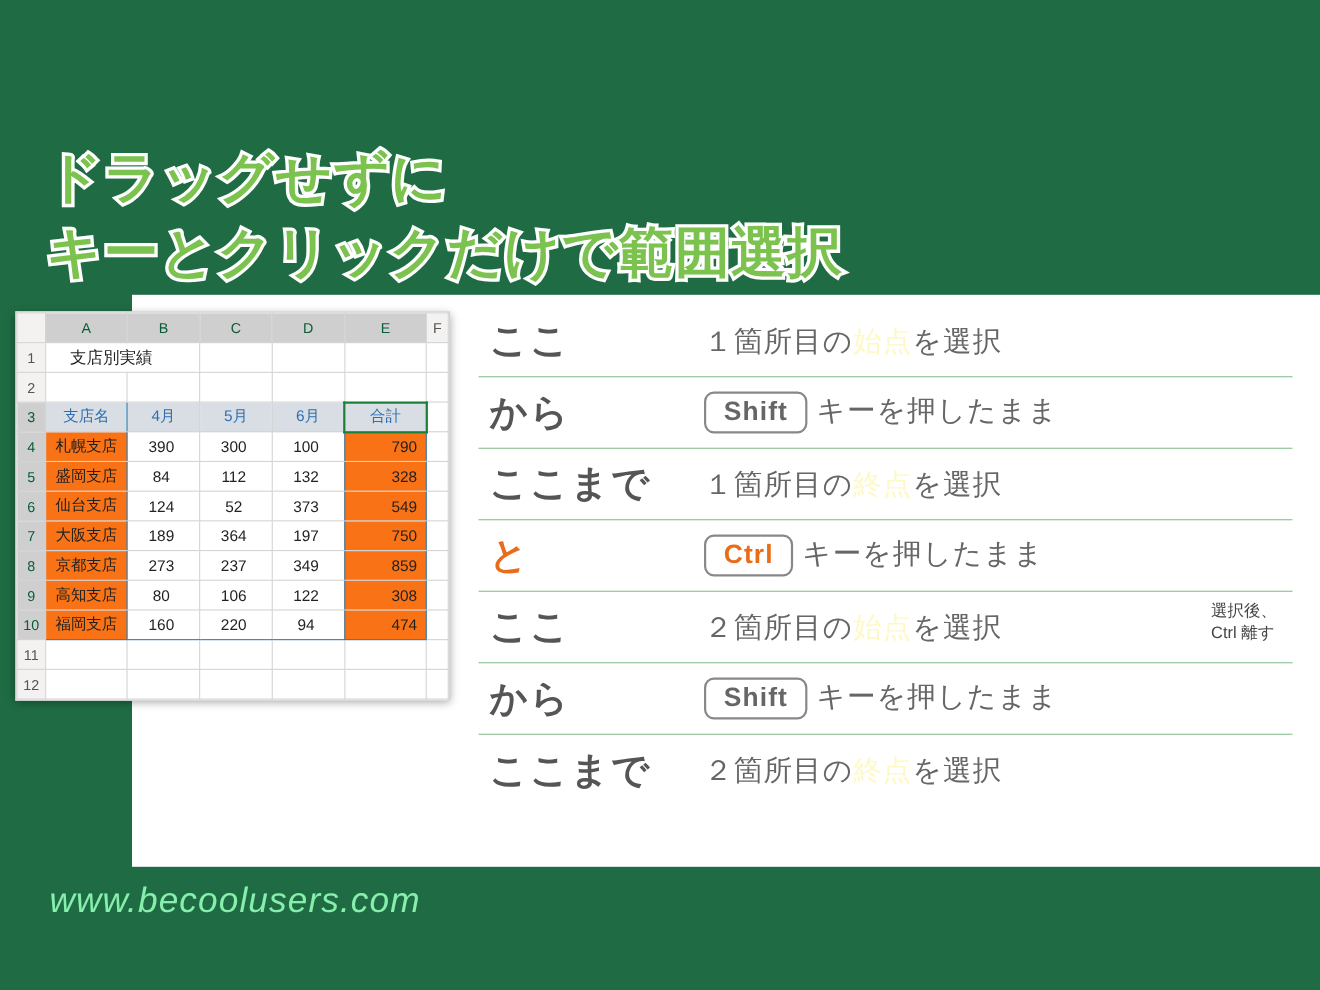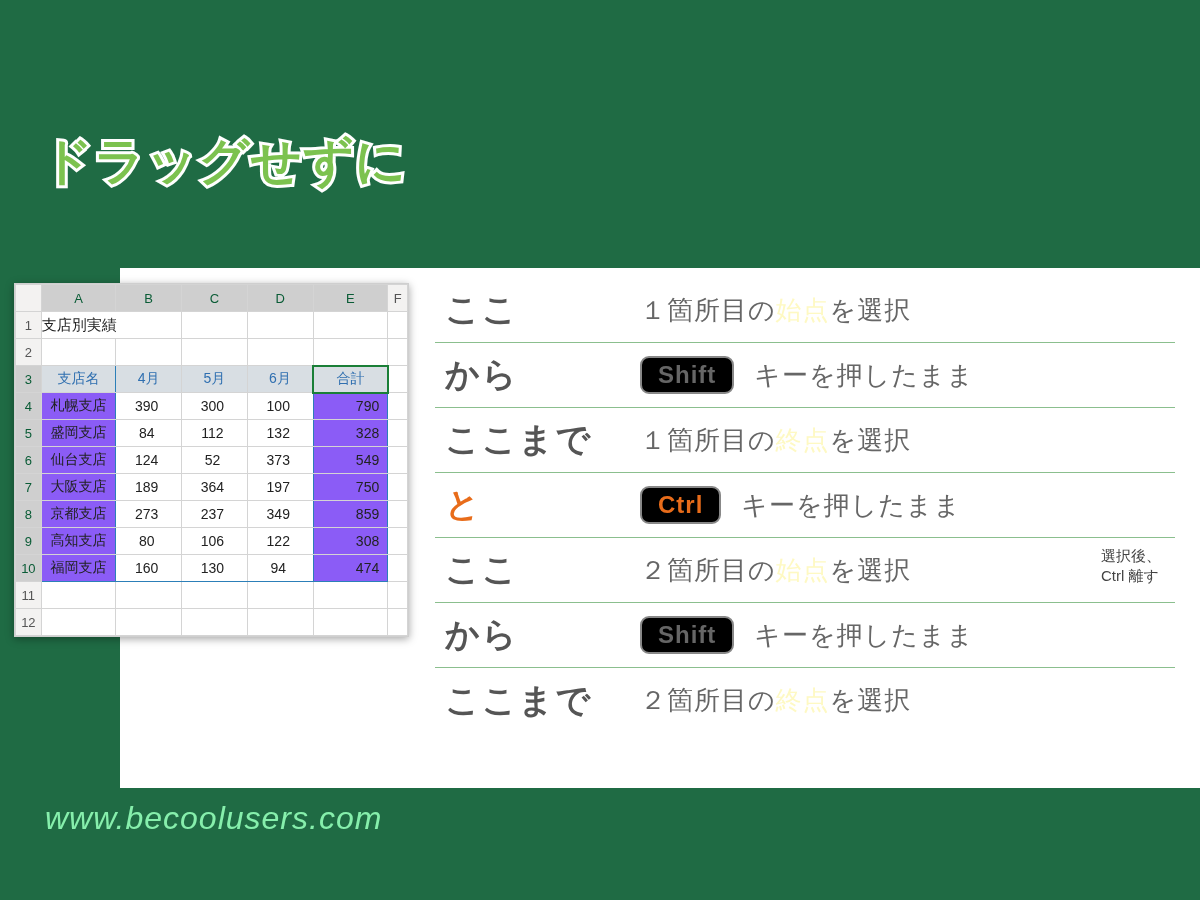--- a/index.html
+++ b/index.html
@@ -68,26 +68,26 @@
   }
   .sheet .colhead td.sel-col { background:#cfcfcf; color:#0a5c36; }
   .sheet .rownum {
     background: #f3f2f1;
     color: #555;
     width: 22px;
     font-size: 13px;
   }
   .sheet .corner { background:#f3f2f1; width:22px; }
   .sheet .rownum.sel-row { background:#cfcfcf; color:#0a5c36; }
-  .sheet .title-cell { text-align:left; padding-left:0; font-size:15px; }
+  .sheet .title-cell { text-align:left; padding-left:22px; font-size:15px; }
   .sheet .hdr { background:#d8dee3; color:#2f6fb0; }
   .sheet .num { text-align:center; padding-right:8px; }
   .sheet .name { text-align:center; }
   
-  .sheet .sel { background:#8b5cf6; }
+  .sheet .sel { background:#f97316; }
   .sheet .sel.num { text-align:right; }
   
   .bl-t { border-top:1.5px solid #2c7fb8 !important; }
   .bl-b { border-bottom:1.5px solid #2c7fb8 !important; }
   .bl-l { border-left:1.5px solid #2c7fb8 !important; }
   .bl-r { border-right:1.5px solid #2c7fb8 !important;margin-top:34px; }
   .active { border:2px solid #1a7f37 !important; }
 
   
   .instr {
@@ -110,39 +110,38 @@
     width: 195px;
     font-size: 34px;
     font-weight: 700;
     color: #555;
     letter-spacing: 2px;
   }
   .left.orange { color:#e86c1a; }
   .right {
     flex: 1;
     display: flex;
-    align-items: center;
     font-size: 26px;
     color: #666;
     letter-spacing: 1px;
   }
   .right .em { color:#fef9c3; }
   .key {
     display: inline-flex;
     align-items: center;
     justify-content: center;
     border: 2.5px solid #888;
     border-radius: 9px;
     padding: 3px 16px;
     font-weight: 800;
     font-size: 24px;
     color: #666;
-    margin-right: 20px;
+    margin-right: 8px;
     font-family: "Segoe UI", Arial, sans-serif;
-    background:#000000;
+    background:#ffffff;
   }
   .key.orange { color:#e86c1a; }
   .note {
     position:absolute;
     right:14px;
     top:8px;
     font-size:15px;
     color:#444;
     line-height:1.35;
     text-align:left;
@@ -159,20 +158,21 @@
     font-style: italic;
     letter-spacing:1px;
     z-index:2;
   }
 </style>
 </head>
 <body>
 
 <div class="title">
   <span>ドラッグせずに</span><br>
+  <span>キーとクリックだけで範囲選択</span>
 </div>
 
 <div class="panel"></div>
 
 <div class="sheet">
   <table>
     <tbody>
         <tr class="colhead">
       <td class="corner"></td>
       <td class="sel-col" style="width:68px">A</td>
@@ -259,21 +259,21 @@
       <td class="num bl-l">80</td>
       <td class="num">106</td>
       <td class="num bl-r">122</td>
       <td class="sel num bl-l bl-r">308</td>
       <td></td>
     </tr>
     <tr>
       <td class="rownum sel-row">10</td>
       <td class="sel name bl-l bl-r bl-b">福岡支店</td>
       <td class="num bl-l bl-b">160</td>
-      <td class="num bl-b">130</td>
+      <td class="num bl-b">220</td>
       <td class="num bl-r bl-b">94</td>
       <td class="sel num bl-l bl-r bl-b">474</td>
       <td></td>
     </tr>
     <tr>
       <td class="rownum">11</td>
       <td></td>
           <td></td>
           <td></td>
           <td></td>

